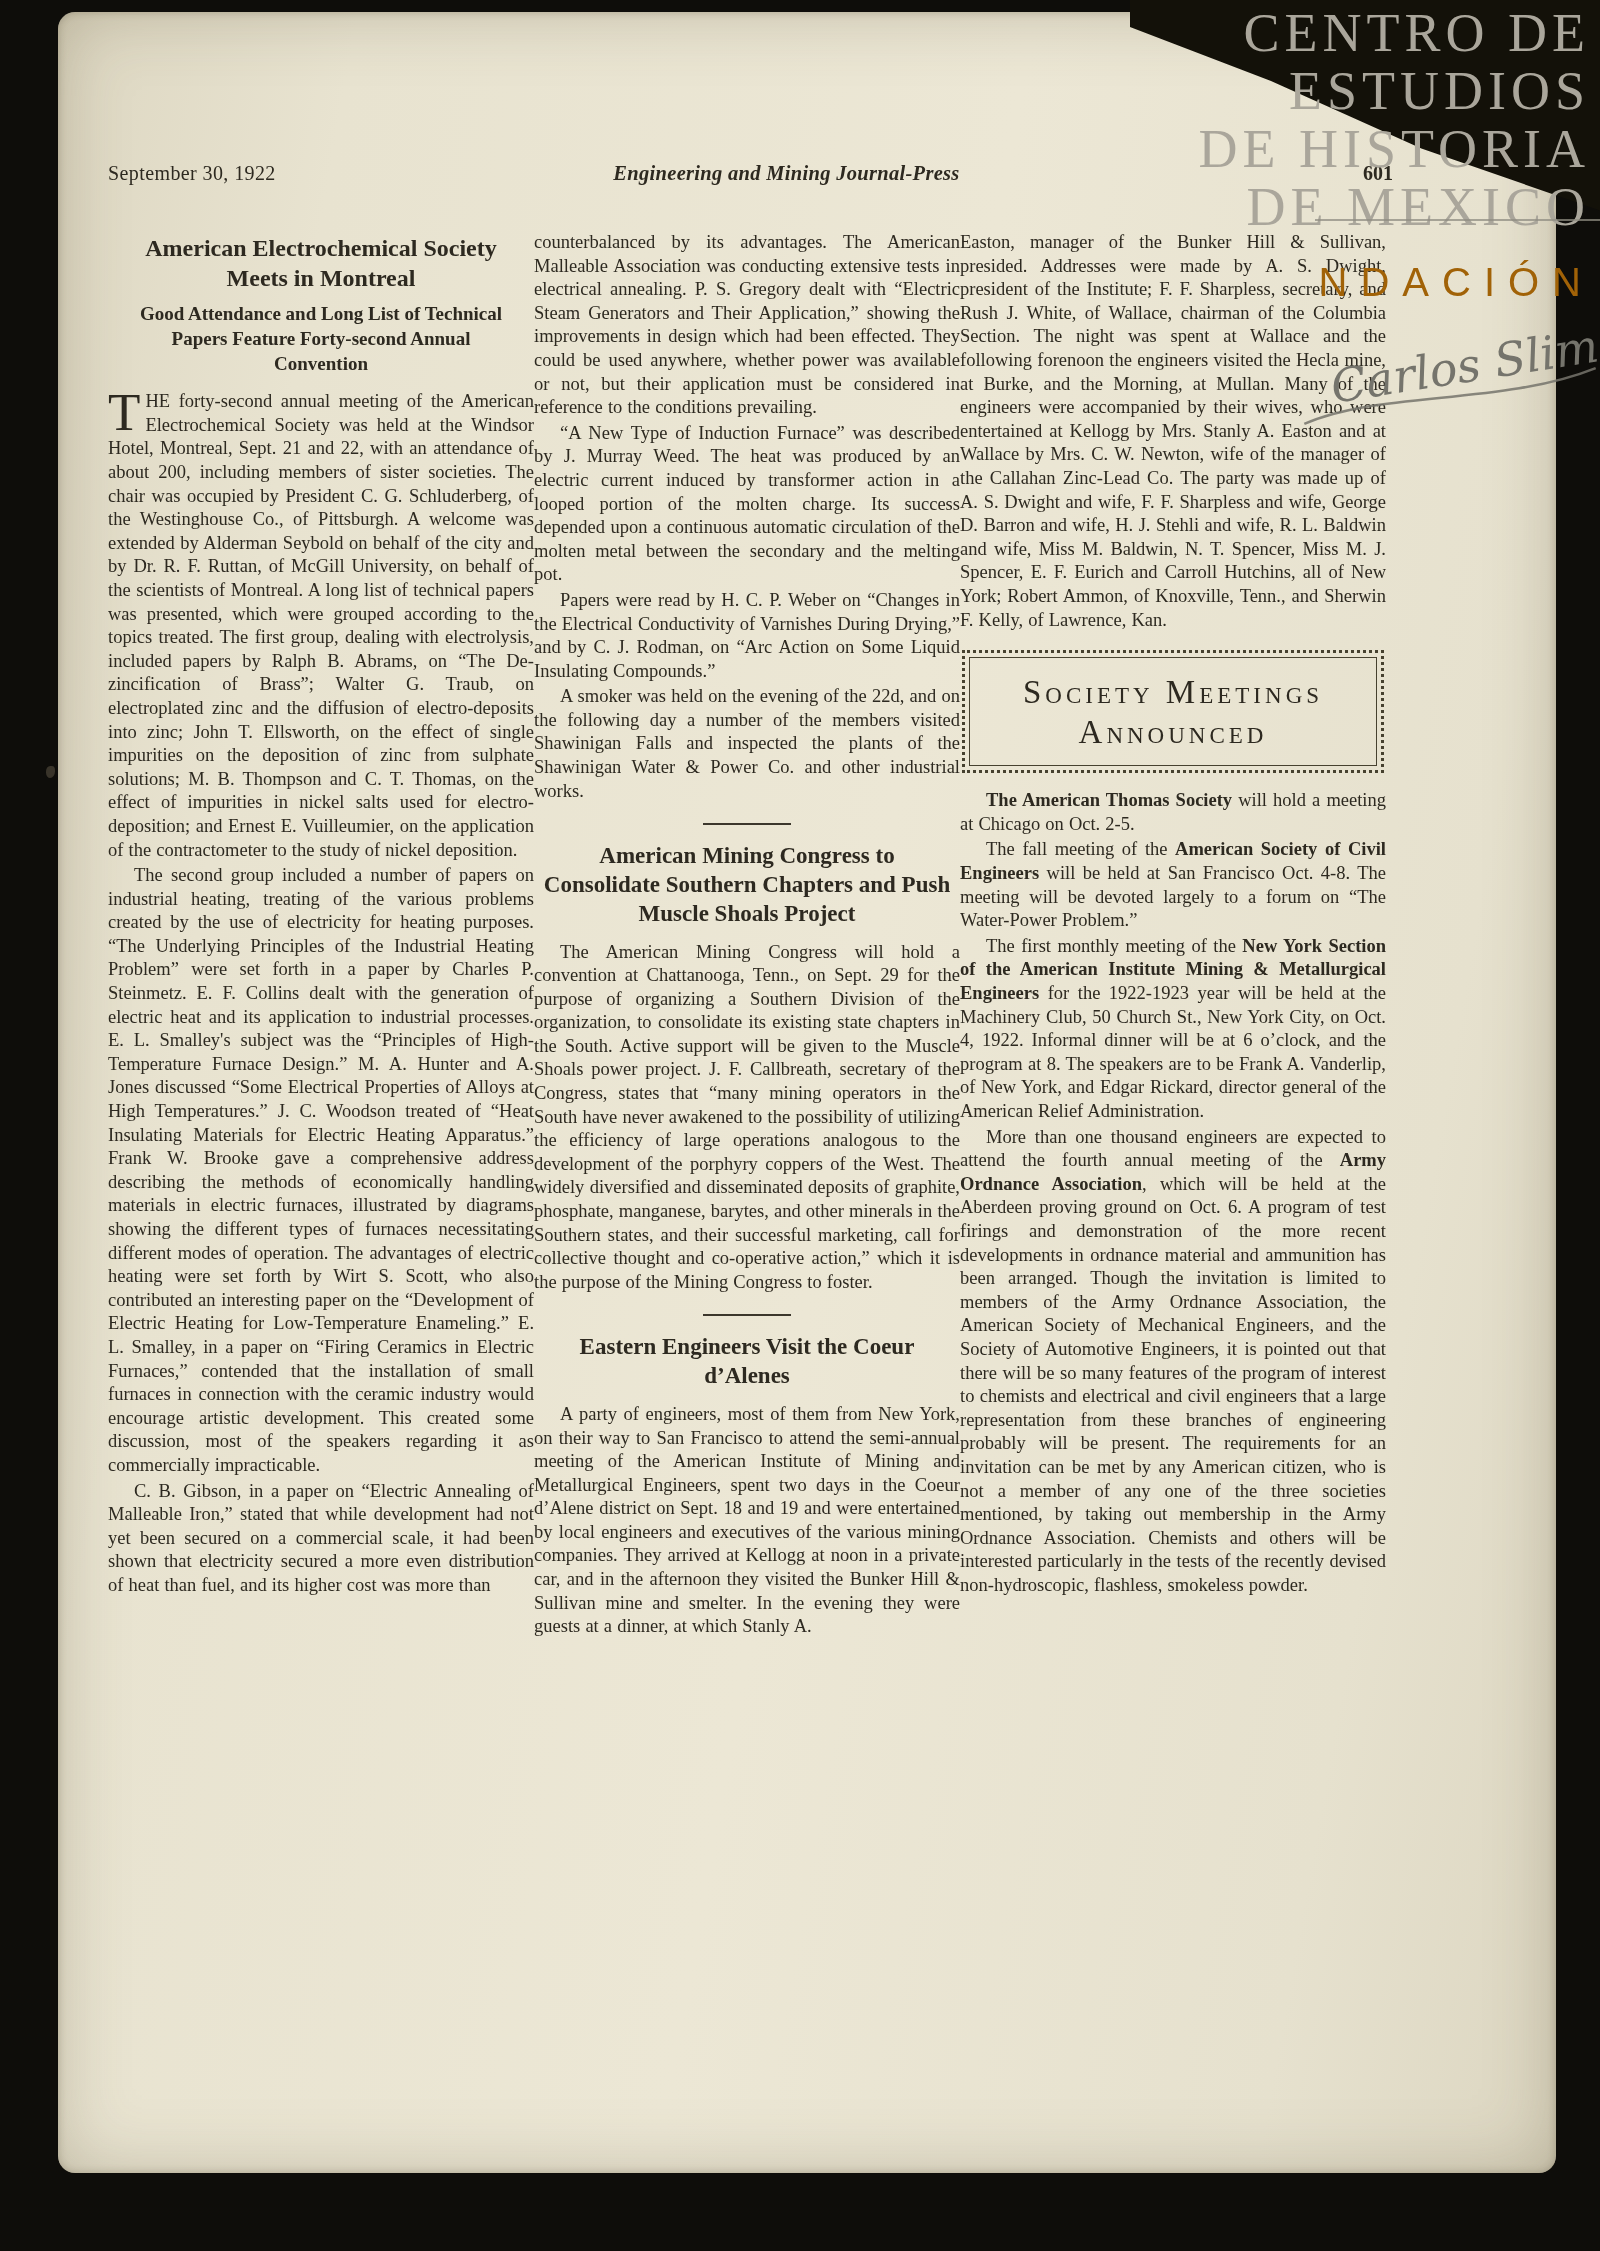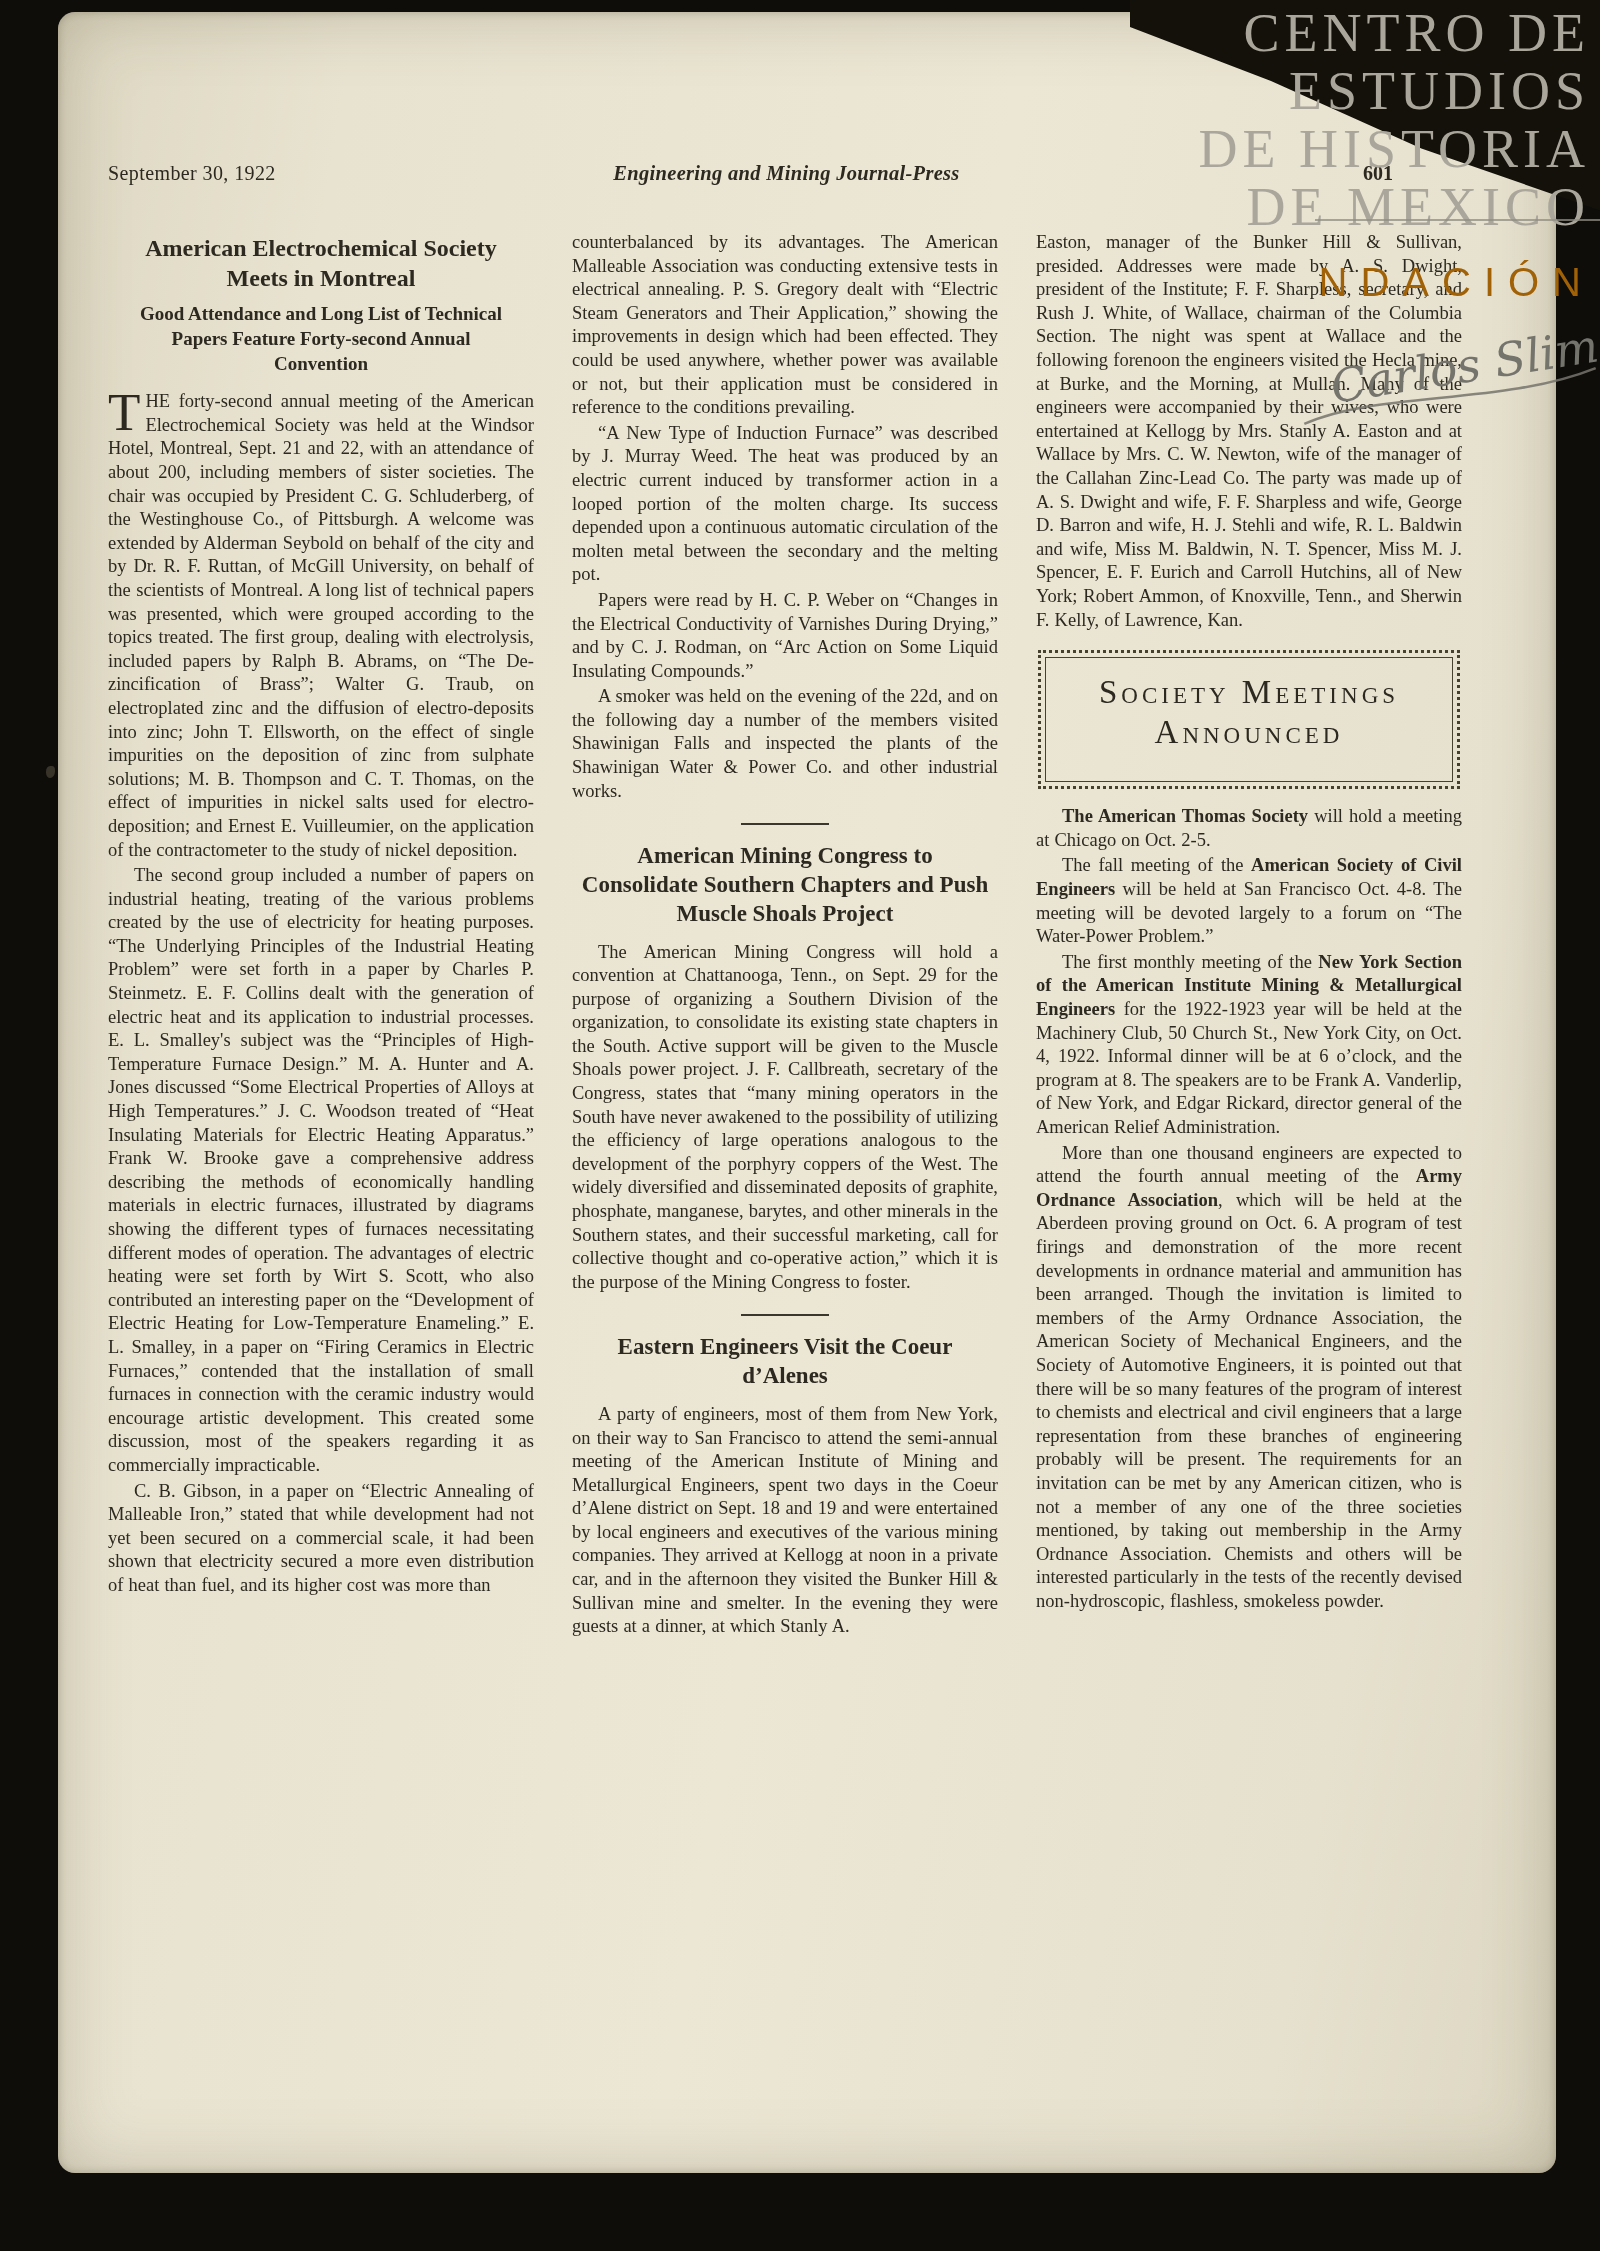--- a/index.html
+++ b/index.html
@@ -25,35 +25,35 @@
     z-index:2;
   }
   .content { padding:150px 91px 0 50px; position:relative; z-index:3; }
   .page-header { display:flex; align-items:baseline; position:relative; font-size:20px; }
   .issue-date { letter-spacing:.4px; }
   .journal-title {
     position:absolute; left:0; right:0; text-align:center;
     font-weight:bold; font-style:italic; font-size:20.5px; letter-spacing:.3px;
   }
   .page-number { margin-left:auto; margin-right:72px; font-weight:bold; font-size:20px; }
-  .columns { display:flex; gap:38px; margin-top:46px; }
+  .columns { display:flex; margin-top:46px; }
   .col { width:426px; flex:none; }
   .art-title  { font-size:24px; font-weight:bold; text-align:center; line-height:1.25; margin:2px 6px 8px; }
   .art-subtitle { font-size:19px; font-weight:bold; text-align:center; line-height:1.32; margin:0 22px 14px; }
   .art-title2 { font-size:23px; font-weight:bold; text-align:center; line-height:1.25; margin:0 8px 12px; }
   .para {
     font-size:18.5px; line-height:23.6px; text-align:justify;
     text-indent:26px; margin-bottom:2px; word-spacing:.5px;
   }
   .para b { font-weight:bold; }
   .noindent { text-indent:0; }
   .dropcap { float:left; font-size:53px; line-height:41px; padding:2px 5px 0 0; }
   .rule { width:88px; border-top:2px solid #3c372c; margin:20px auto 17px; }
   .society-box { border:3px dotted #46412f; padding:4px; margin:18px 2px 16px; }
-  .society-inner { border:1px solid #46412f; padding:15px 8px 29px; text-align:center; }
+  .society-inner { border:1px solid #46412f; padding:15px 8px 13px; text-align:center; }
   .society-title { font-variant:small-caps; font-size:33px; letter-spacing:4px; line-height:1.2; }
   .watermark { position:absolute; top:4px; right:10px; text-align:right; z-index:6; }
   .wm-line { font-size:54px; line-height:58px; letter-spacing:5px; color:#aaa69b; font-weight:400; }
   .stamp-line { position:absolute; top:219px; right:0; width:285px; height:2px; background:#8f8c82; opacity:.75; z-index:6; }
   .stamp-fragment {
     position:absolute; top:260px; right:6px; z-index:6;
     font-family:"Liberation Sans", sans-serif;
     font-size:40px; letter-spacing:13px; color:#a16207;
   }
   .signature {

